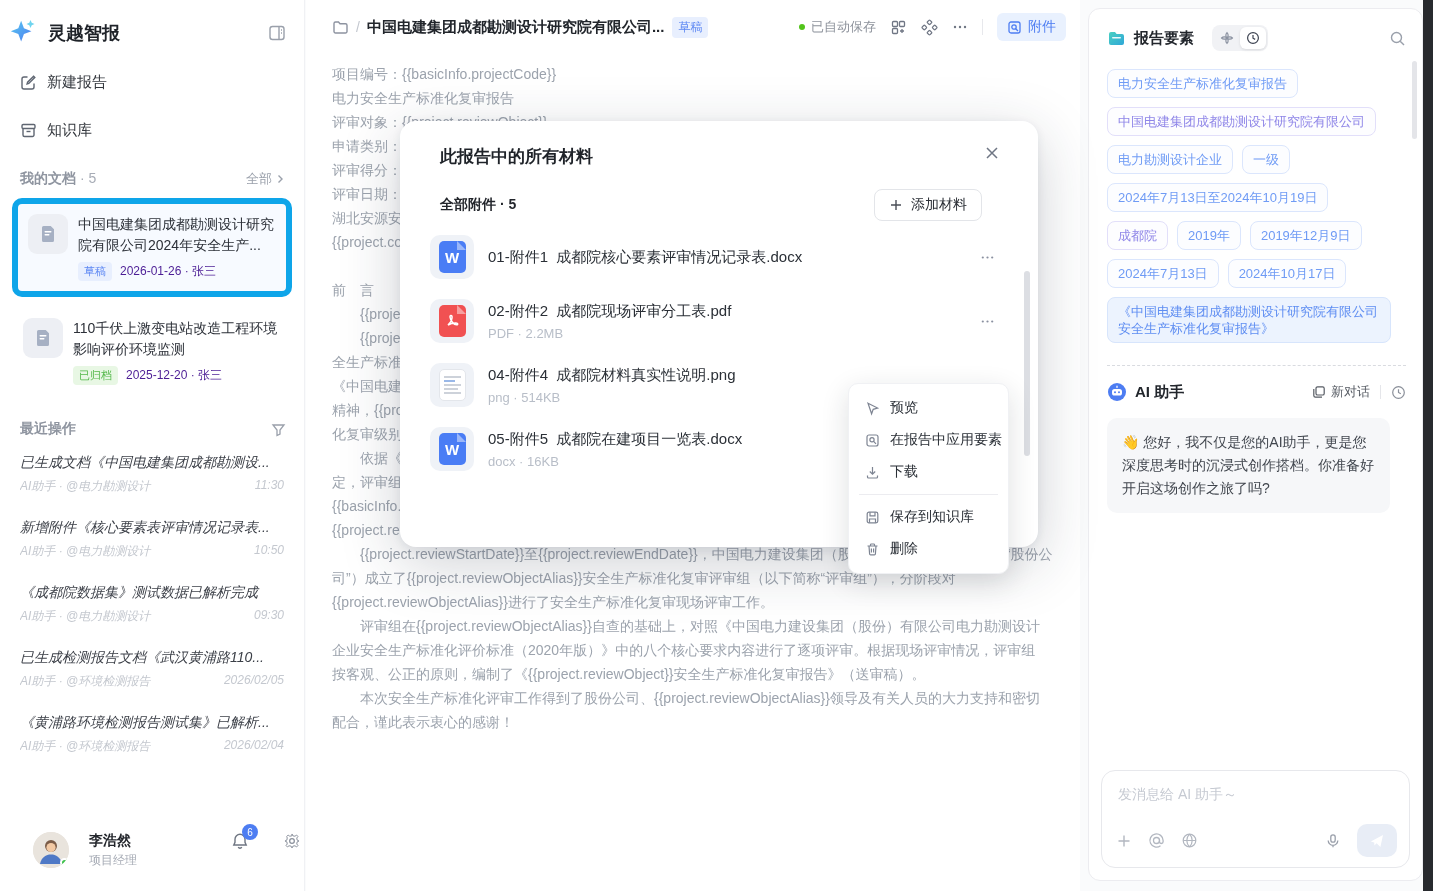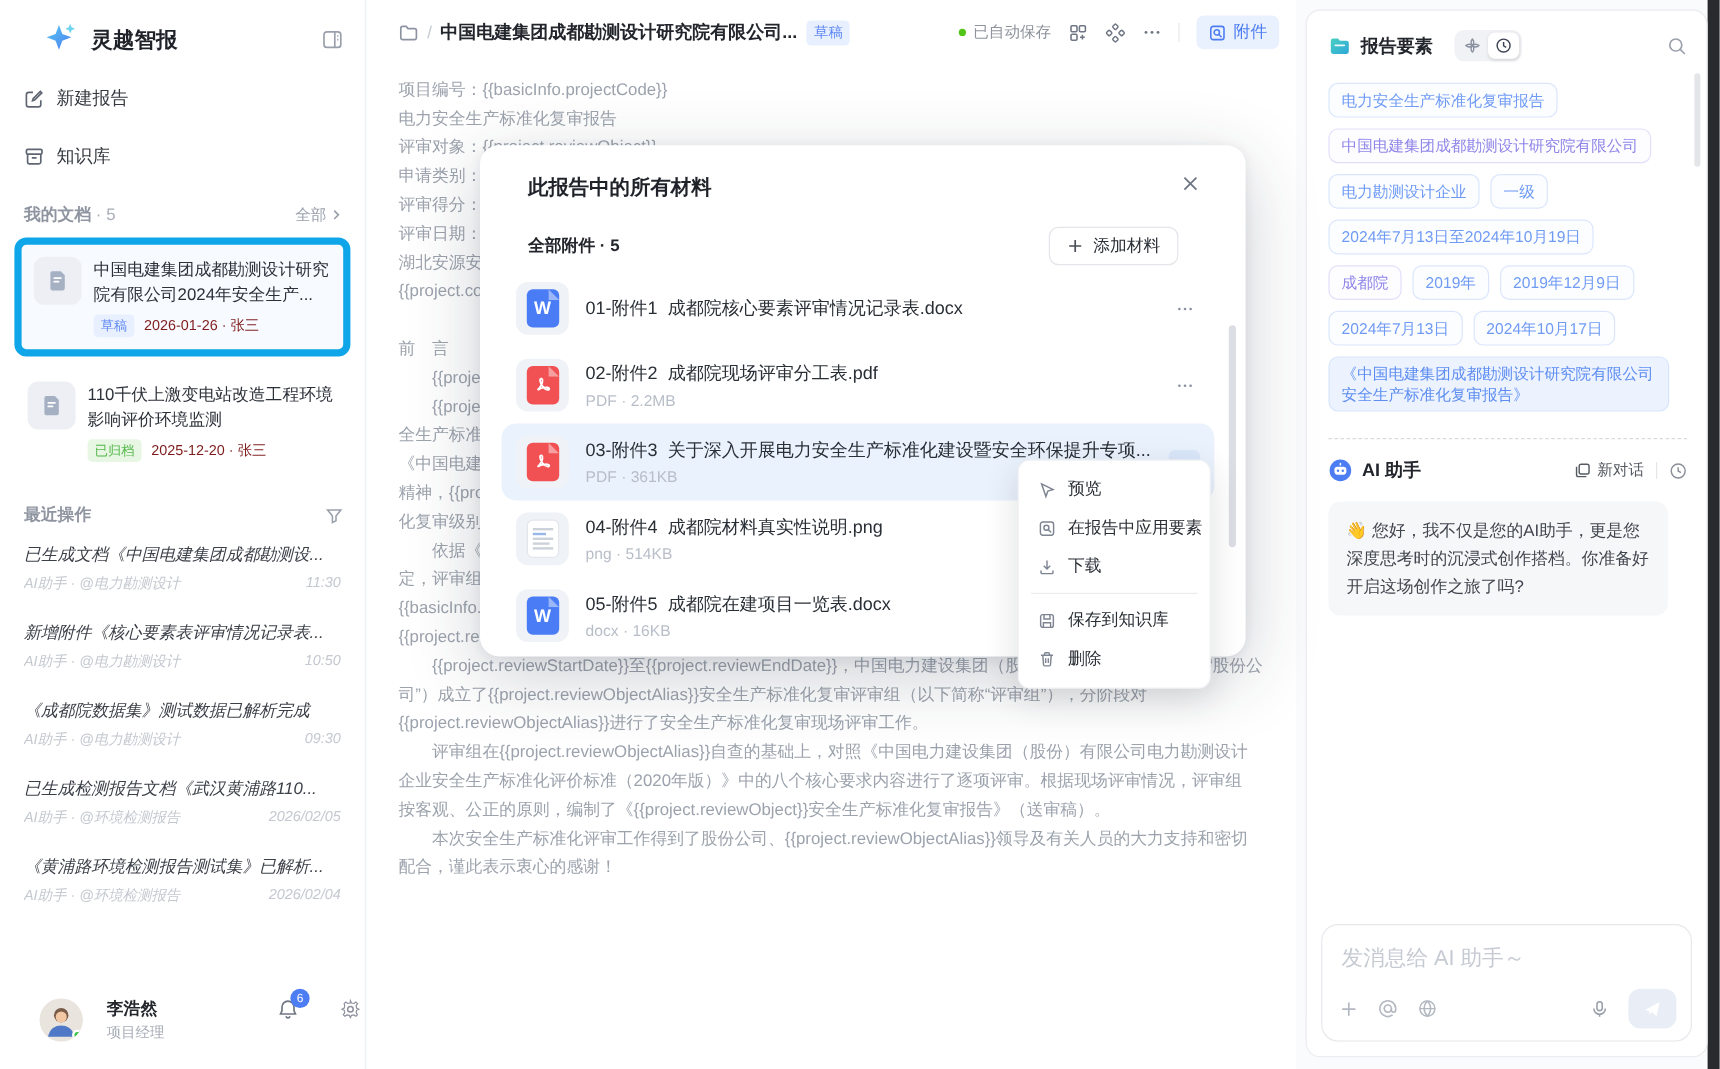--- a/index.html
+++ b/index.html
@@ -2,39 +2,39 @@
 <html><head>
 <meta charset="utf-8">
 <style>
   * { margin:0; padding:0; box-sizing:border-box; }
   html,body { width:1433px; height:891px; }
   body { background:#282a2e; font-family:"Liberation Sans","DejaVu Sans",sans-serif; position:relative; overflow:hidden; }
   .app { position:absolute; left:0; top:0; width:1423px; height:891px; background:#fafbfc; }
 
   
   .sidebar { position:absolute; left:0; top:0; width:305px; height:891px; background:#fff; border-right:1px solid #f0f1f4; }
-  .side-head { display:flex; align-items:center; padding:18px 18px 6px 36px; }
+  .side-head { display:flex; align-items:center; padding:18px 18px 6px 8px; }
   .logo { width:30px; height:30px; margin-right:10px; }
   .app-name { font-size:18px; font-weight:bold; color:#1f2329; flex:1; }
   .collapse-btn { color:#9aa0ab; cursor:pointer; }
   .nav-item { display:flex; align-items:center; gap:10px; height:40px; padding:0 20px; font-size:15px; color:#35393f; cursor:pointer; margin-top:8px; }
   .nav-item svg { color:#5f6672; }
   .section-row { display:flex; align-items:center; padding:0 18px 0 20px; margin-top:20px; margin-bottom:10px; }
   .section-title { font-size:14px; font-weight:bold; color:#8f95a0; flex:1; }
   .section-extra { font-size:13px; color:#9aa0ab; display:flex; align-items:center; gap:2px; cursor:pointer; }
   .doc-card { margin:0 12px 10px 12px; border-radius:10px; padding:10px; display:flex; gap:10px; border:1px solid transparent; cursor:pointer; }
   .doc-card.selected { border:6px solid #0ea5e9; background:#f7faff; }
   .doc-icon { width:40px; height:40px; border-radius:9px; background:#edeff4; display:flex; align-items:center; justify-content:center; flex:none; color:#a6b0c3; }
   .doc-body { min-width:0; }
   .doc-title { font-size:14px; line-height:21px; color:#2c3038; display:-webkit-box; -webkit-line-clamp:2; -webkit-box-orient:vertical; overflow:hidden; }
   .doc-meta-row { display:flex; align-items:center; gap:8px; margin-top:6px; }
   .pill { font-size:11px; border-radius:4px; padding:2px 6px; }
   .pill.draft { background:#e8effe; color:#5c87f3; }
   .pill.archived { background:#e8f7e4; color:#54b84a; }
-  .doc-meta { font-size:12px; color:#7f1d1d; }
+  .doc-meta { font-size:12px; color:#4c1d95; }
   .recent-item { padding:6px 20px; cursor:pointer; margin-bottom:12px;font-style:italic; }
   .recent-title { font-size:14px; color:#3b3f47; white-space:nowrap; overflow:hidden; text-overflow:ellipsis; }
   .recent-sub { display:flex; font-size:12px; color:#c4c8cf; margin-top:6px; }
   .recent-meta { flex:1; white-space:nowrap; overflow:hidden; }
   .user-row { position:absolute; left:0; bottom:10px; width:100%; display:flex; align-items:flex-start; padding:12px 18px; gap:20px;margin-left:15px; }
   .avatar { width:36px; height:36px; border-radius:50%; background:#e8e3dc; position:relative; flex:none; overflow:hidden; }
   .avatar .dot { position:absolute; right:0px; bottom:1px; width:9px; height:9px; border-radius:50%; background:#3dc24b; border:2px solid #fff; }
   .user-name { font-size:14px; font-weight:bold; color:#23262c; }
   .user-role { font-size:12px; color:#a6abb5; margin-top:2px; }
   .user-spacer { flex:1; }
@@ -105,21 +105,21 @@
   .tag.big { color:#5e8df2; border:1px solid #d7e5fc; background:#ecf3fe; width:292px; }
   .panel-dash { border-top:1px dashed #d9dbe0; margin:22px 16px 0 18px; }
   .ai-head { display:flex; align-items:center; gap:8px; padding:16px 16px 0 18px; }
   .ai-title { font-size:15px; font-weight:bold; color:#22262c; }
   .ai-actions { margin-left:auto; display:flex; align-items:center; gap:10px; }
   .new-chat { display:flex; align-items:center; gap:5px; font-size:13px; color:#565b63; cursor:pointer; }
   .ai-divider { width:1px; height:14px; background:#e5e6ea; }
   .history-btn { color:#8a8f99; cursor:pointer; display:flex; }
   .ai-bubble { margin:16px 16px 0 18px; background:#f6f7f9; border-radius:10px; padding:13px 15px; font-size:14px; line-height:23px; color:#41464e; width:283px; }
   .chat-input { position:absolute; left:12px; bottom:12px; width:309px; height:98px; border:1px solid #e7e8ec; border-radius:14px; background:#fff; }
-  .chat-placeholder { position:absolute; left:16px; top:15px; font-size:18px; color:#c6cad2; }
+  .chat-placeholder { position:absolute; left:16px; top:15px; font-size:14px; color:#c6cad2; }
   .chat-tools { position:absolute; left:14px; right:12px; bottom:10px; display:flex; align-items:center; gap:16px; color:#b2b7c0; }
   .chat-tools .spacer { flex:1; }
   .send-btn { width:40px; height:33px; border-radius:10px; background:#e8edf6; display:flex; align-items:center; justify-content:center; cursor:pointer; }
   .icon-btn { cursor:pointer; display:flex; }
   .panel-scrollbar { position:absolute; right:5px; top:52px; width:5px; height:78px; border-radius:3px; background:#e4e5e9; }
 </style>
 </head>
 <body>
 
 <div class="app">
@@ -514,40 +514,20 @@
       <div class="file-meta">PDF · 2.2MB</div>
     </div>
     <span class="row-more">
       <svg width="15" height="15" viewBox="0 0 15 15" fill="currentColor">
               <circle cx="2.8" cy="7.5" r="1.1"></circle>
               <circle cx="7.5" cy="7.5" r="1.1"></circle>
               <circle cx="12.2" cy="7.5" r="1.1"></circle>
             </svg>
     </span>
   </div>
-        <div class="file-row selected">
-    <div class="file-tile">
-            <span class="mini-doc pdf">
-              <svg width="18" height="18" viewBox="0 0 18 18" fill="none" stroke="#fff" stroke-width="1.5" stroke-linecap="round">
-                <path d="M5 13C7.5 10.5 9.5 7 9 4.5 8.6 2.8 6.8 3.2 7 5c.3 2.6 3 7.5 6.5 7.8 1.8.1 1.6-1.8-.5-1.9-2.6-.1-6.3 1-8 2.1z"></path>
-              </svg>
-            </span>
-          </div>
-    <div class="file-body">
-      <div class="file-name">03-附件3  关于深入开展电力安全生产标准化建设暨安全环保提升专项...</div>
-      <div class="file-meta">PDF · 361KB</div>
-    </div>
-    <span class="row-more">
-      <svg width="15" height="15" viewBox="0 0 15 15" fill="currentColor">
-              <circle cx="2.8" cy="7.5" r="1.1"></circle>
-              <circle cx="7.5" cy="7.5" r="1.1"></circle>
-              <circle cx="12.2" cy="7.5" r="1.1"></circle>
-            </svg>
-    </span>
-  </div>
         <div class="file-row">
     <div class="file-tile">
             <span class="mini-doc png">
               <span class="png-lines">
                 <i></i>
                 <i></i>
                 <i></i>
                 <i></i>
                 <i></i>
               </span>

